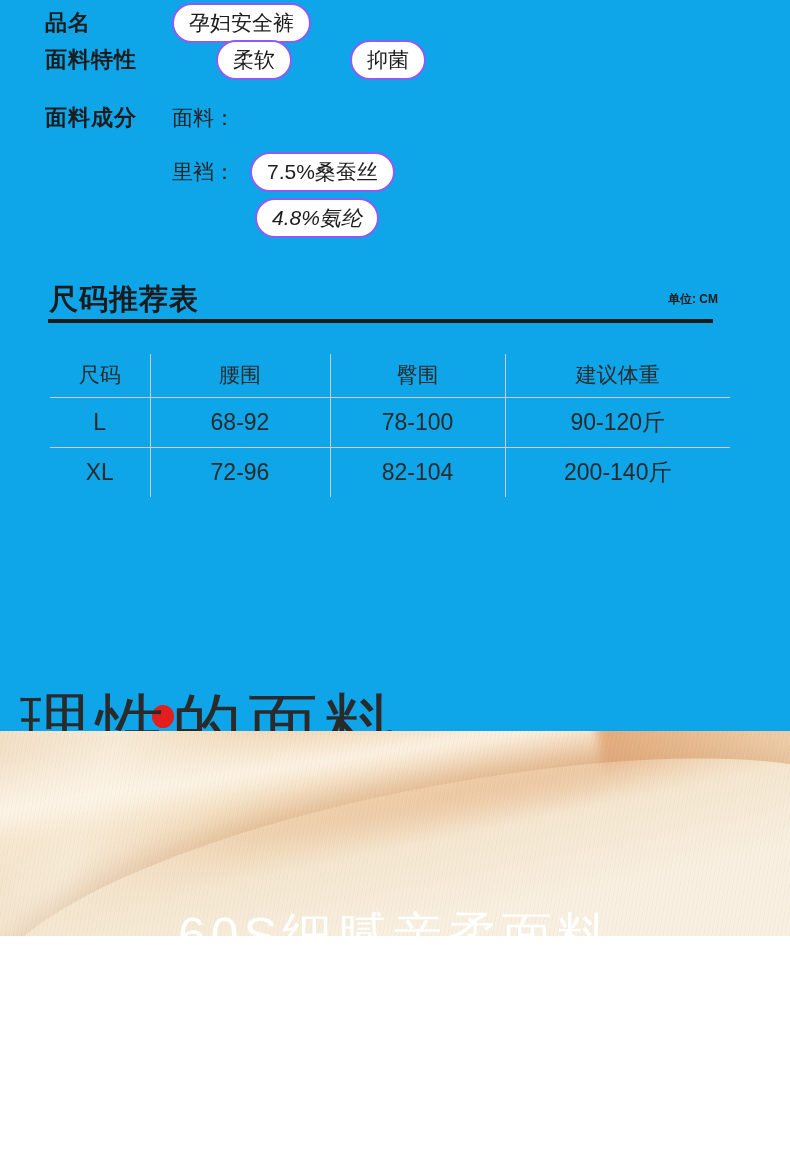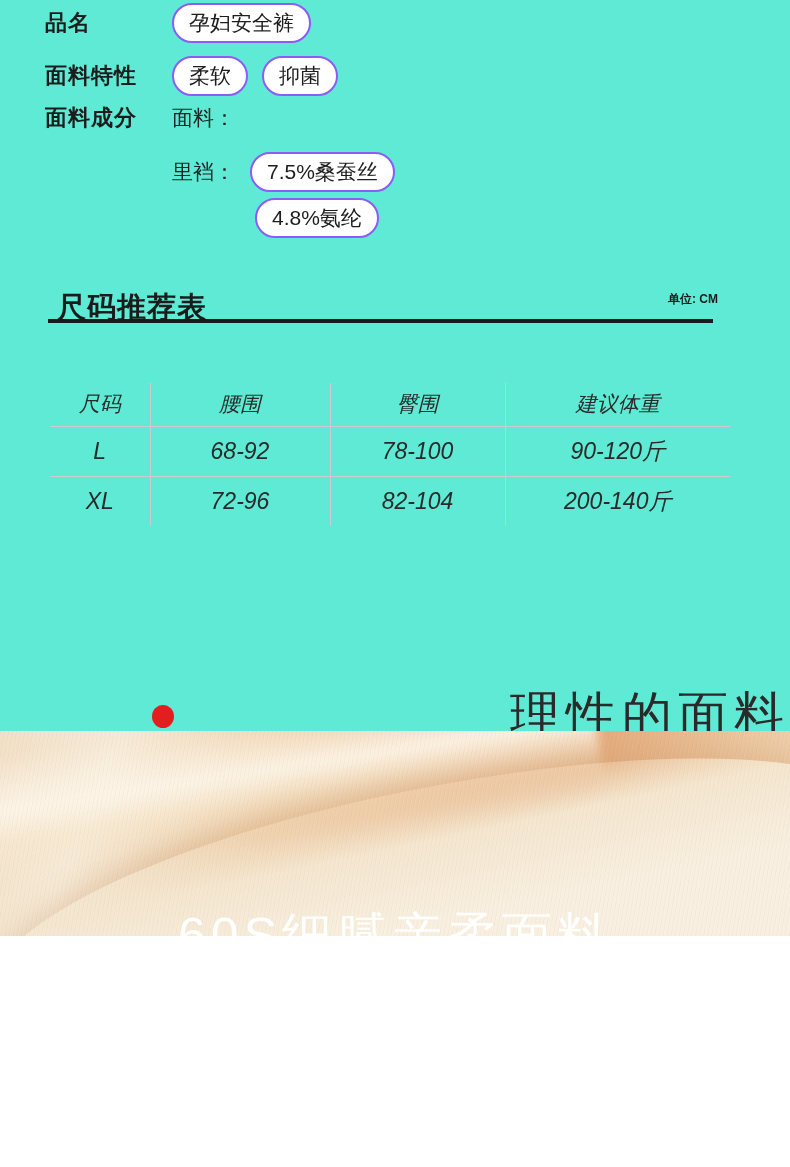--- a/index.html
+++ b/index.html
@@ -1,21 +1,21 @@
 <!DOCTYPE html>
 <html><head>
 <meta charset="utf-8">
 <style>
   html, body { margin: 0; padding: 0; background: #ffffff; }
   * { box-sizing: border-box; }
   .page {
     position: relative;
     width: 790px;
     height: 936px;
-    background: #5eead4;
+    background: #0ea5e9;
     overflow: hidden;
     font-family: "Liberation Sans", "DejaVu Sans", sans-serif;
     color: #1f1f1f;
   }
 
   
   .spec-row {
     position: absolute;
     left: 45px;
     display: flex;
@@ -73,25 +73,24 @@
     position: absolute;
     left: 48px;
     top: 319px;
     width: 665px;
     height: 4px;
     background: #1a1a1a;
   }
   .size-table {
     position: absolute;
     left: 50px;
-    top: 383px;
+    top: 354px;
     width: 680px;
     border-collapse: collapse;
     table-layout: fixed;
-    font-style: italic;
   }
   .size-table col.c1 { width: 100px; }
   .size-table col.c2 { width: 180px; }
   .size-table col.c3 { width: 175px; }
   .size-table col.c4 { width: 225px; }
   .size-table th, .size-table td {
     text-align: center;
     vertical-align: middle;
     border-right: 1px solid #cccccc;
     border-bottom: 1px solid #cccccc;
@@ -111,23 +110,23 @@
     top: 705px;
     width: 22px;
     height: 23px;
     border-radius: 50%;
   }
   .fabric-title {
     position: absolute;
     left: 0;
     right: 0;
     top: 688px;
-    text-align: right;
+    text-align: left;
     padding-left: 20px;
-    font-size: 50px;
+    font-size: 70px;
     font-weight: 400;
     letter-spacing: 6px;
     color: #2a2a2a;
     line-height: 1.1;
   }
   .fabric-subtitle {
     position: absolute;
     left: 0;
     right: 0;
     top: 817px;
@@ -204,47 +203,47 @@
 
 <div class="page">
 
   <section>
 
     <div class="spec-row" style="top:3px;">
       <div class="spec-label">品名</div>
       <div class="pill">孕妇安全裤</div>
     </div>
 
-    <div class="spec-row" style="top:56px;">
+    <div class="spec-row" style="top:40px;gap:44px;">
       <div class="spec-label">面料特性</div>
       <div class="pill">柔软</div>
       <div class="pill">抑菌</div>
     </div>
 
     <div class="spec-row" style="top:103px;">
       <div class="spec-label">面料成分</div>
       <div class="spec-prefix">面料：</div>
     </div>
 
     <div class="spec-row" style="top:152px;">
       <div class="spec-label"></div>
       <div class="spec-prefix">里裆：</div>
       <div class="pill">7.5%桑蚕丝</div>
     </div>
 
-    <div class="spec-row" style="top:198px;">
+    <div class="spec-row" style="top:198px;font-style:italic;">
       <div class="spec-label"></div>
       <div class="spec-prefix"></div>
       <div class="pill" style="margin-left:5px;">4.8%氨纶</div>
     </div>
 
   </section>
 
   <section>
-    <h2 class="size-title" style="margin:12px;text-align:right;">尺码推荐表</h2>
+    <h2 class="size-title" style="margin:4px;text-align:right;">尺码推荐表</h2>
     <div class="size-unit">单位: CM</div>
     <div class="size-divider"></div>
 
     <table class="size-table">
       <colgroup>
           <col class="c1">
           <col class="c2">
           <col class="c3">
           <col class="c4">
         </colgroup>

